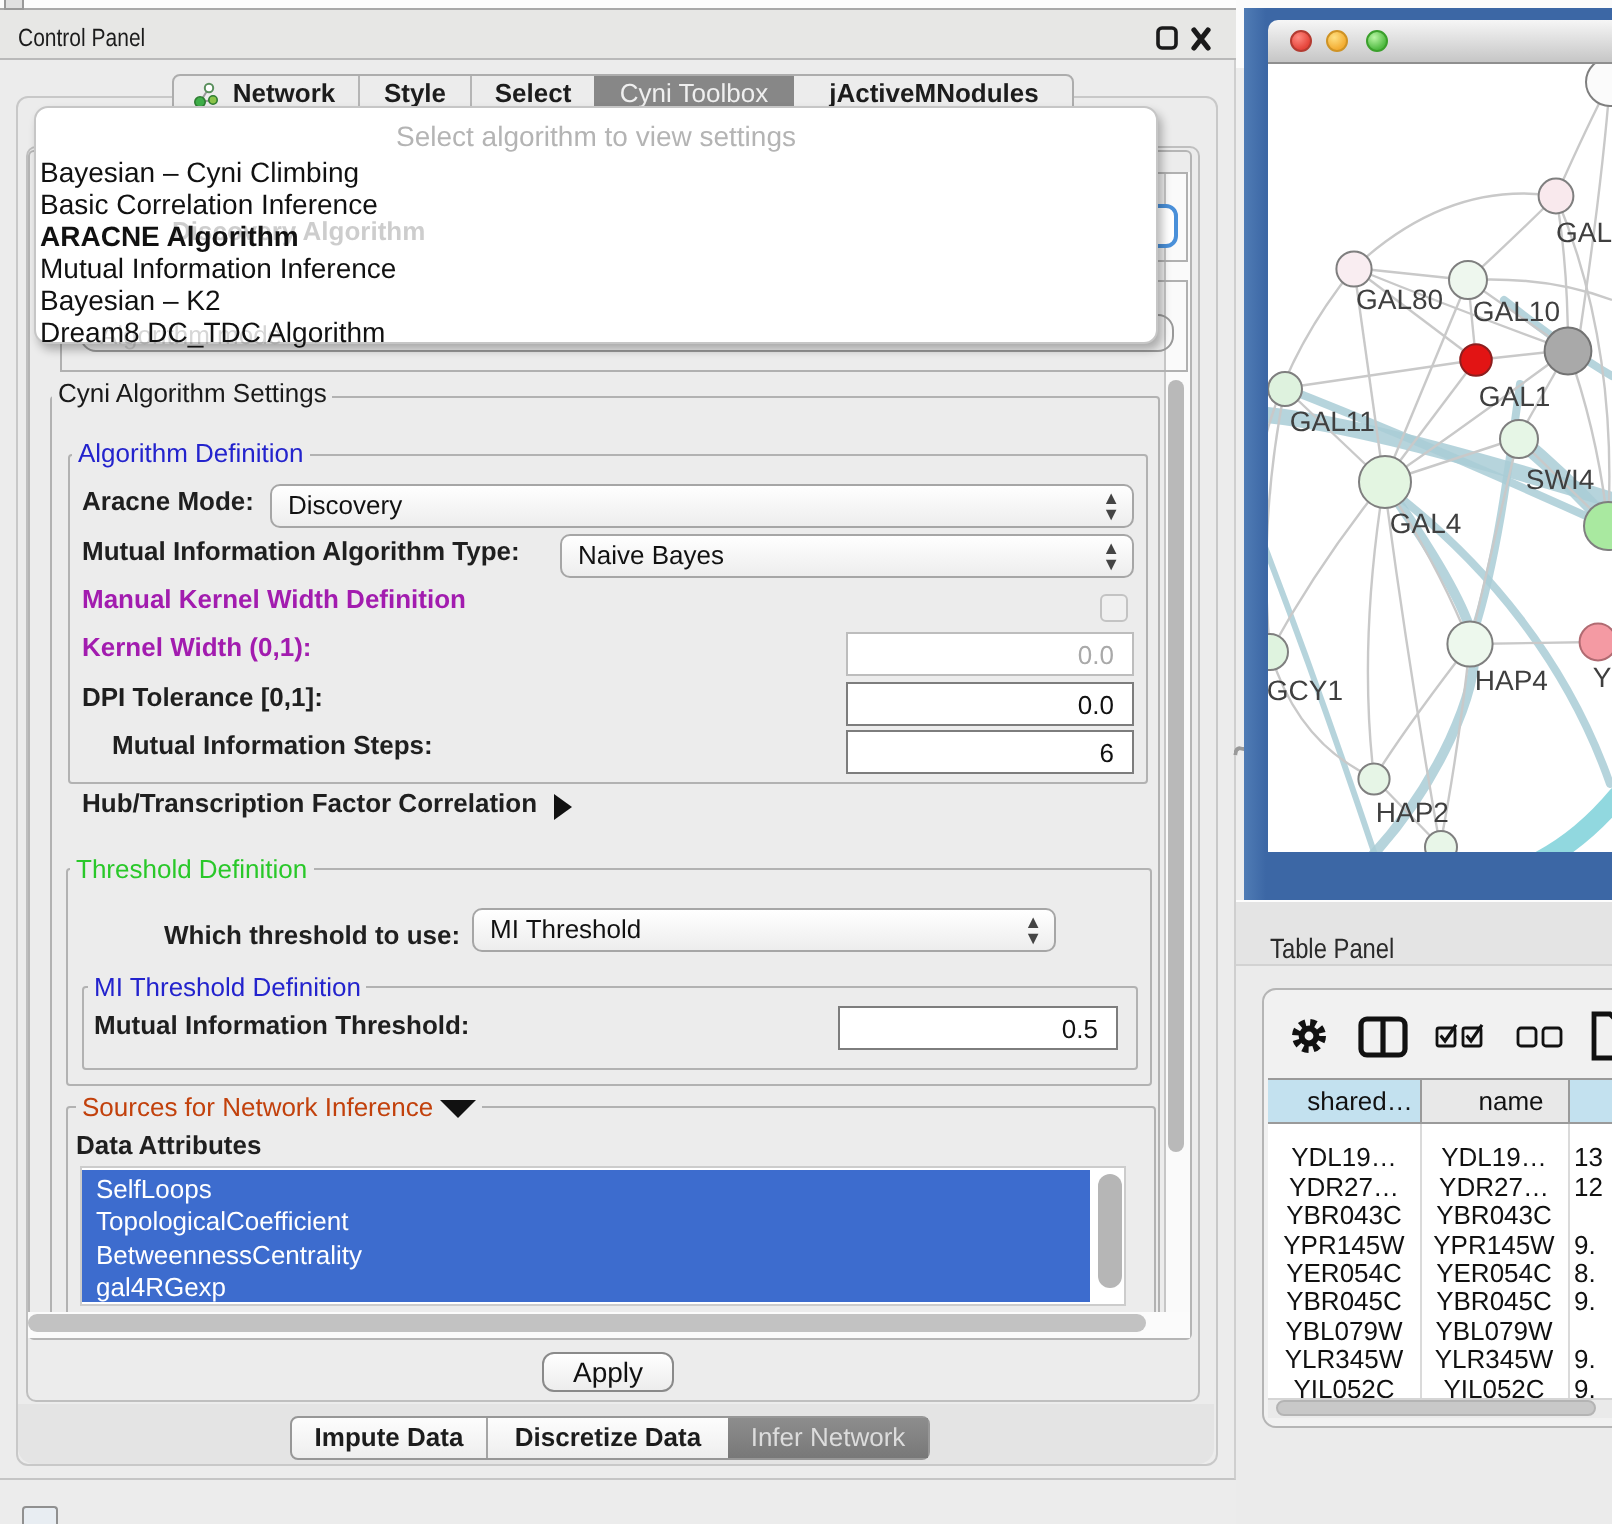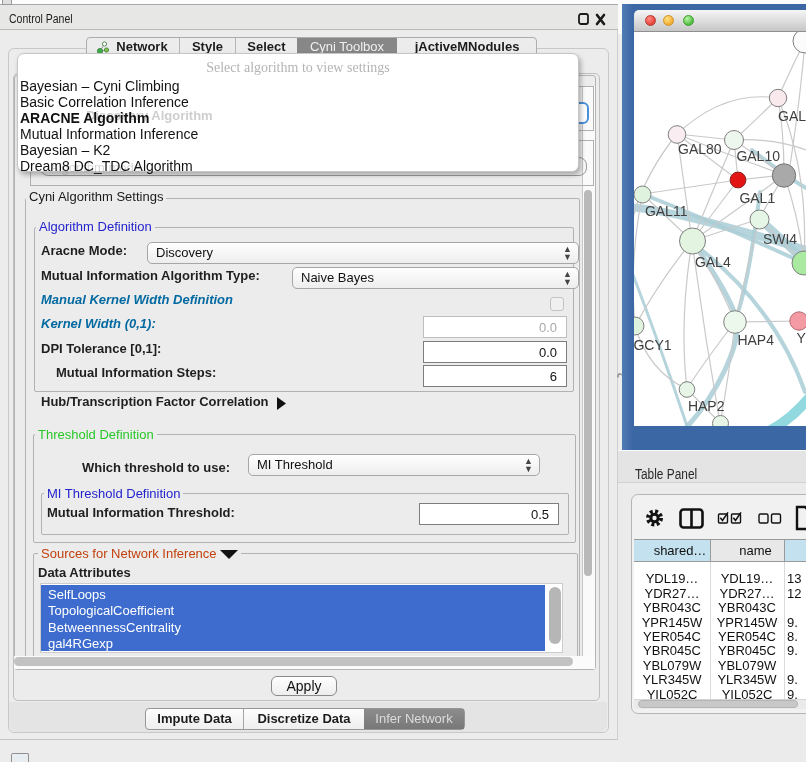--- a/index.html
+++ b/index.html
@@ -17,34 +17,34 @@
 #innerpanel { left:14px; top:75px; width:582px; height:595px; border:1px solid #b5b5b5; border-radius:3px; background:transparent; }
 
 #tabs { left:86px; top:37px; width:451px; height:20px; border:1px solid #adadad; border-radius:4px; background:#ececec; font-size:13px; font-weight:bold; color:#1c1c1c; }
 #tabs .seg { position:absolute; top:0; height:18px; line-height:18px; text-align:center; }
 #tabs .sep { position:absolute; top:0; width:1px; height:18px; background:#b5b5b5; }
 #tabs .sel { background:#878787; color:#efefef; }
 
 .bx { position:absolute; border:1px solid #b0b0b0; }
 
 #dropdown { left:17px; top:53px; width:562px; height:119px; background:#fff; border:1px solid #c6c6c6; border-radius:7px; box-shadow:2px 3px 5px rgba(0,0,0,0.28); }
-#dropdown .ph { position:absolute; top:4px; left:0; width:100%; text-align:center; color:#b4b4b4; font-size:14px;font-family:Liberation Serif, serif; }
+#dropdown .ph { position:absolute; top:4px; left:0; width:100%; text-align:center; color:#b4b4b4; font-size:14px; }
 #dropdown .it { position:absolute; left:2px; font-size:14px; color:#111; white-space:nowrap; }
 
 #vtrack { left:582px; top:86px; width:13px; height:570px; background:#fafafa; border-left:1px solid #c6c6c6; }
 #vthumb { left:584px; top:190px; width:8px; height:386px; background:#b9b9b9; border-radius:4px; }
 #htrack { left:14px; top:656px; width:581px; height:13px; background:#fbfbfb; }
 #hthumb { left:14px; top:657px; width:559px; height:9px; background:#c2c2c2; border-radius:5px; }
 
 #viewport { left:14px; top:76px; width:570px; height:580px; overflow:hidden; }
 .group { position:absolute; border:1px solid #b2b2b2; border-radius:2px; }
 .gtitle { position:absolute; font-size:13px; background:#ececec; padding:0 3px; white-space:nowrap; }
 label.fl { position:absolute; font-size:13px; font-weight:bold; color:#1f1f1f; white-space:nowrap; }
-label.dis { color:#0369a1;font-style:italic; }
-.combo { position:absolute; height:22px; background:linear-gradient(#ffffff,#ededed); border:1px solid #a6a6a6; border-radius:5px; font-size:13px; color:#111; line-height:20px; padding-left:8px;margin-left:12px; }
+label.dis { color:#a21caf; }
+.combo { position:absolute; height:22px; background:linear-gradient(#ffffff,#ededed); border:1px solid #a6a6a6; border-radius:5px; font-size:13px; color:#111; line-height:20px; padding-left:8px; }
 .combo .arr { position:absolute; right:6px; top:2px; font-size:9px; color:#444; line-height:8px; text-align:center; }
 .field { position:absolute; height:22px; line-height:20px; background:#fff; border:1px solid #7d7d7d; font-size:13px; color:#111; text-align:right; padding:1px 9px 0 0; }
 .field.dis { border:1px solid #bdbdbd; color:#a9a9a9; }
 
 #dalist { left:40px; top:583px; width:523px; height:70px; background:#fff; border:1px solid #cccccc; }
 #dalist .sel { position:absolute; left:0px; top:1px; width:504px; height:66px; background:#3d6cce; }
 #dalist .li { position:absolute; left:7px; color:#fff; font-size:13px; white-space:nowrap; }
 #lthumb { left:549px; top:587px; width:12px; height:57px; background:#b6b6b6; border-radius:6px; }
 
 #applybtn { left:271px; top:676px; width:66px; height:20px; background:linear-gradient(#ffffff,#ededed); border:1px solid #8a8a8a; border-radius:6px; font-size:14px; color:#111; text-align:center; line-height:18px; }

